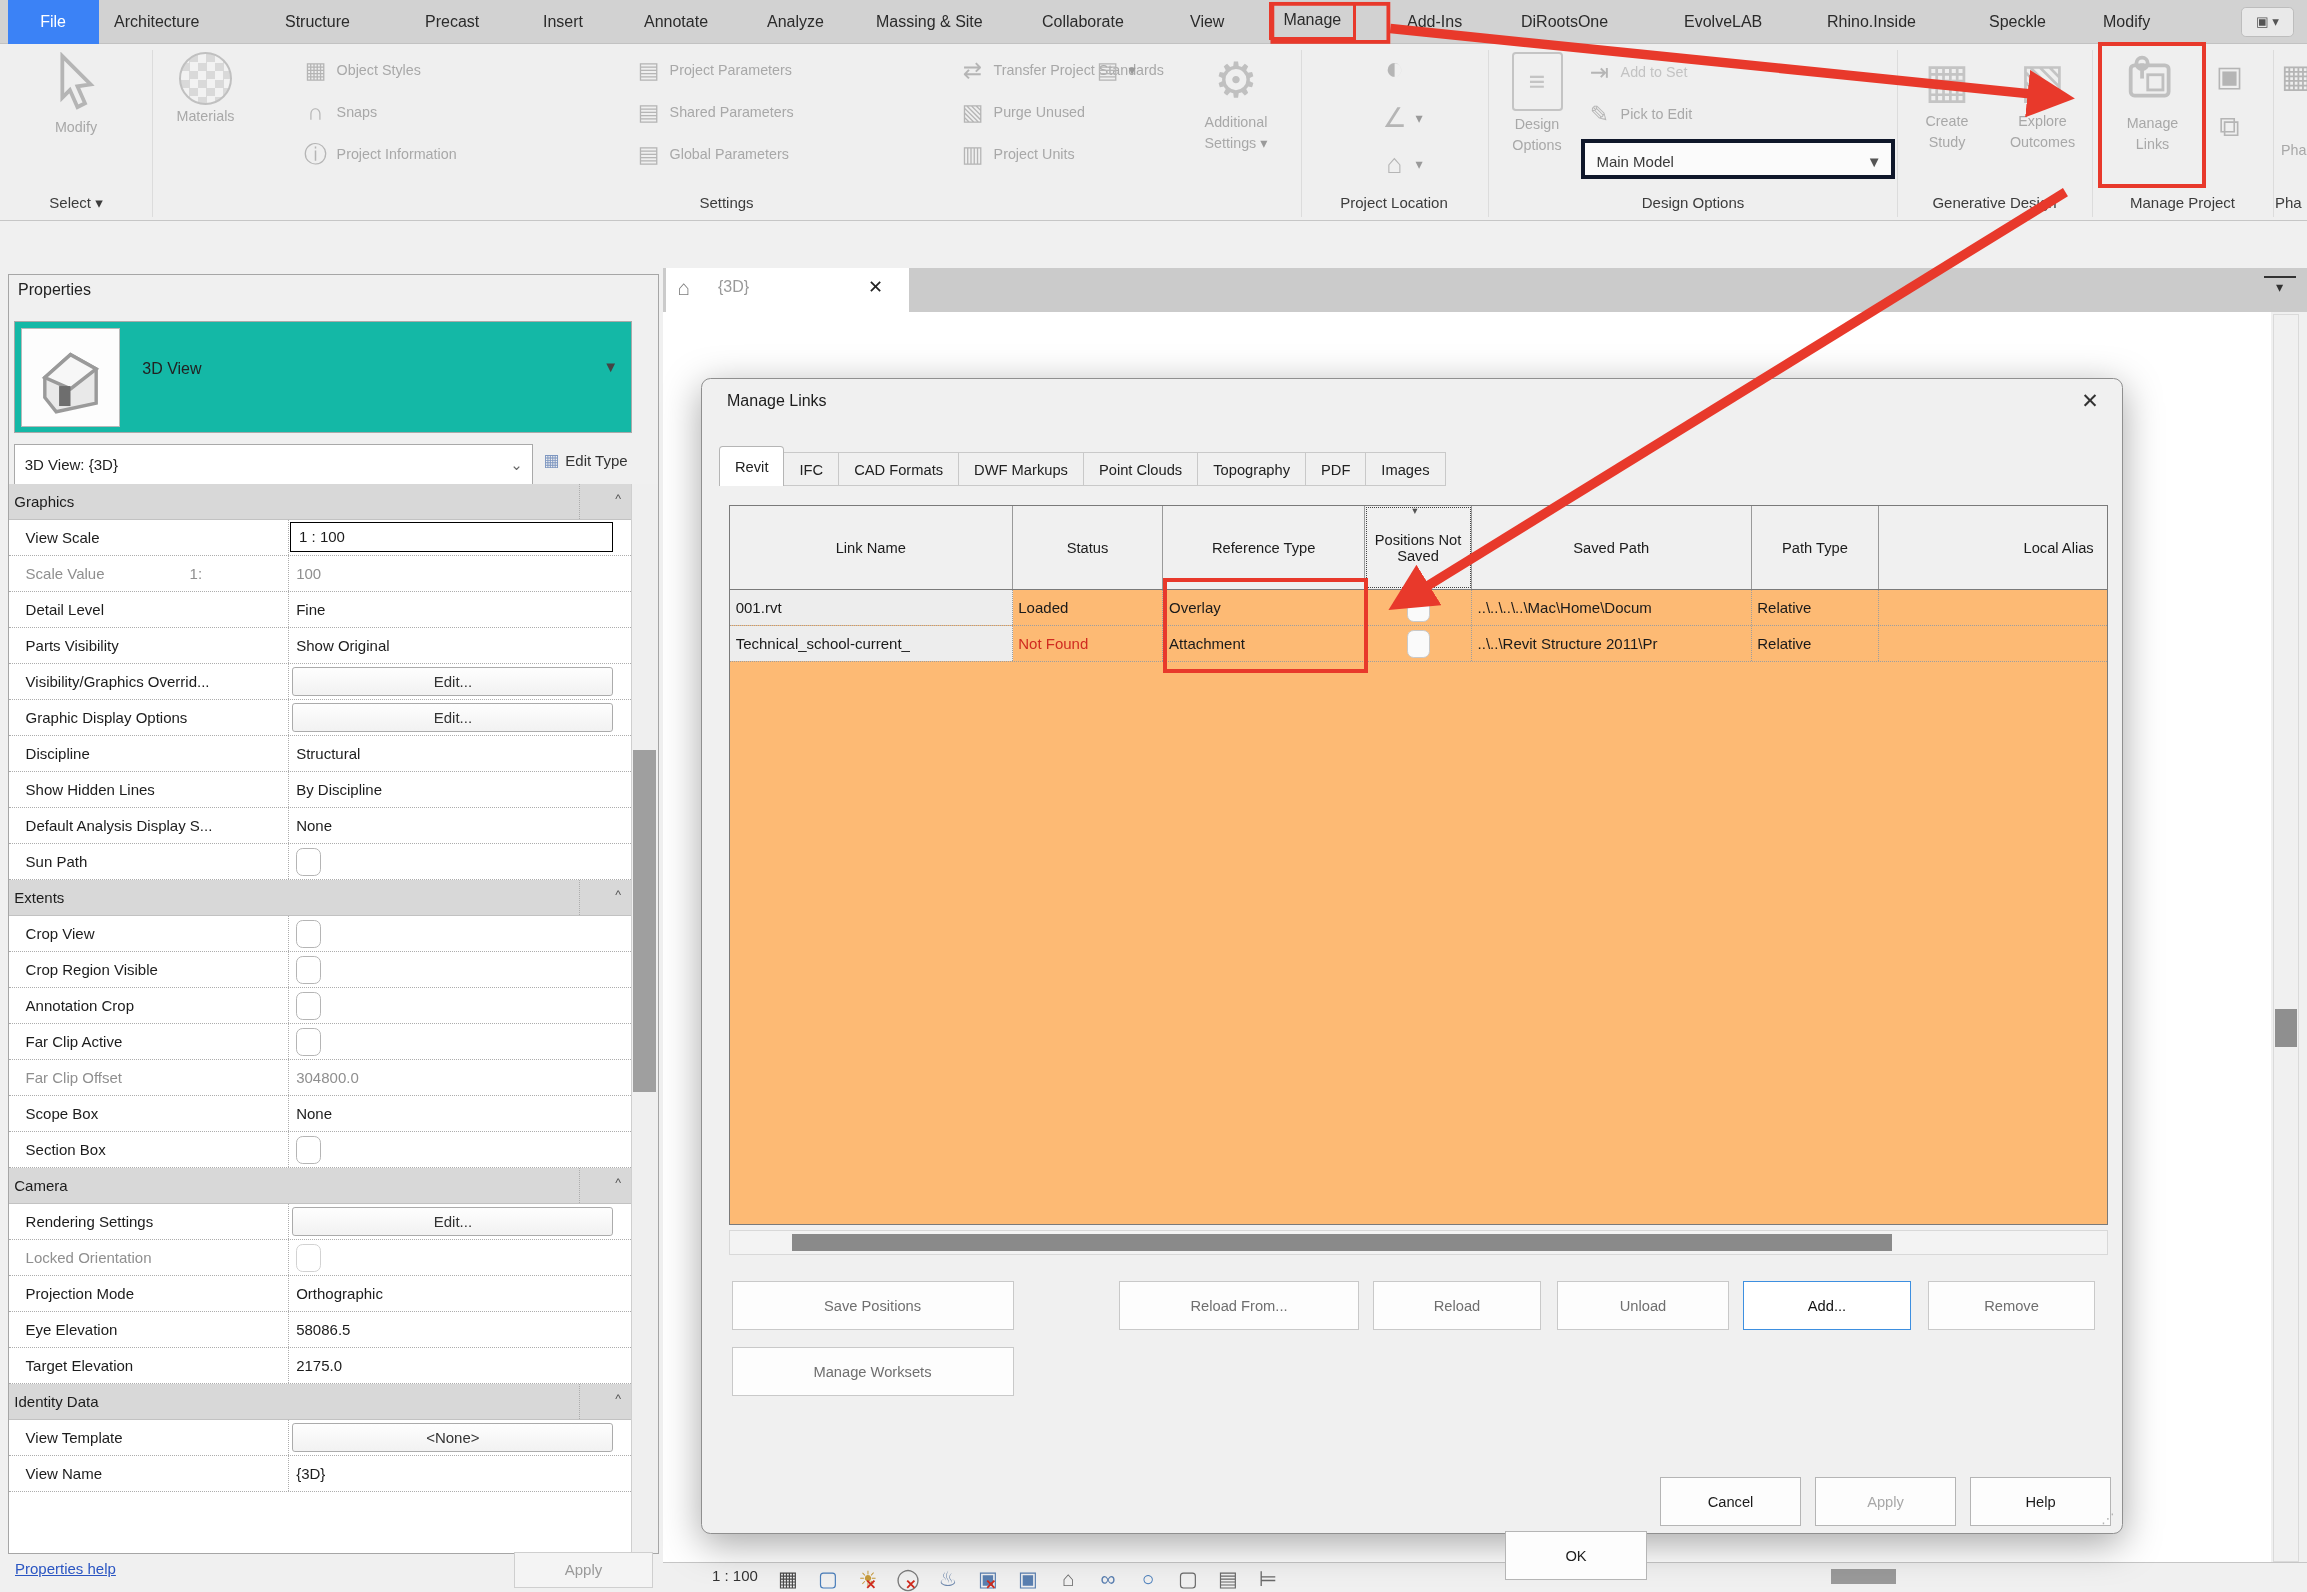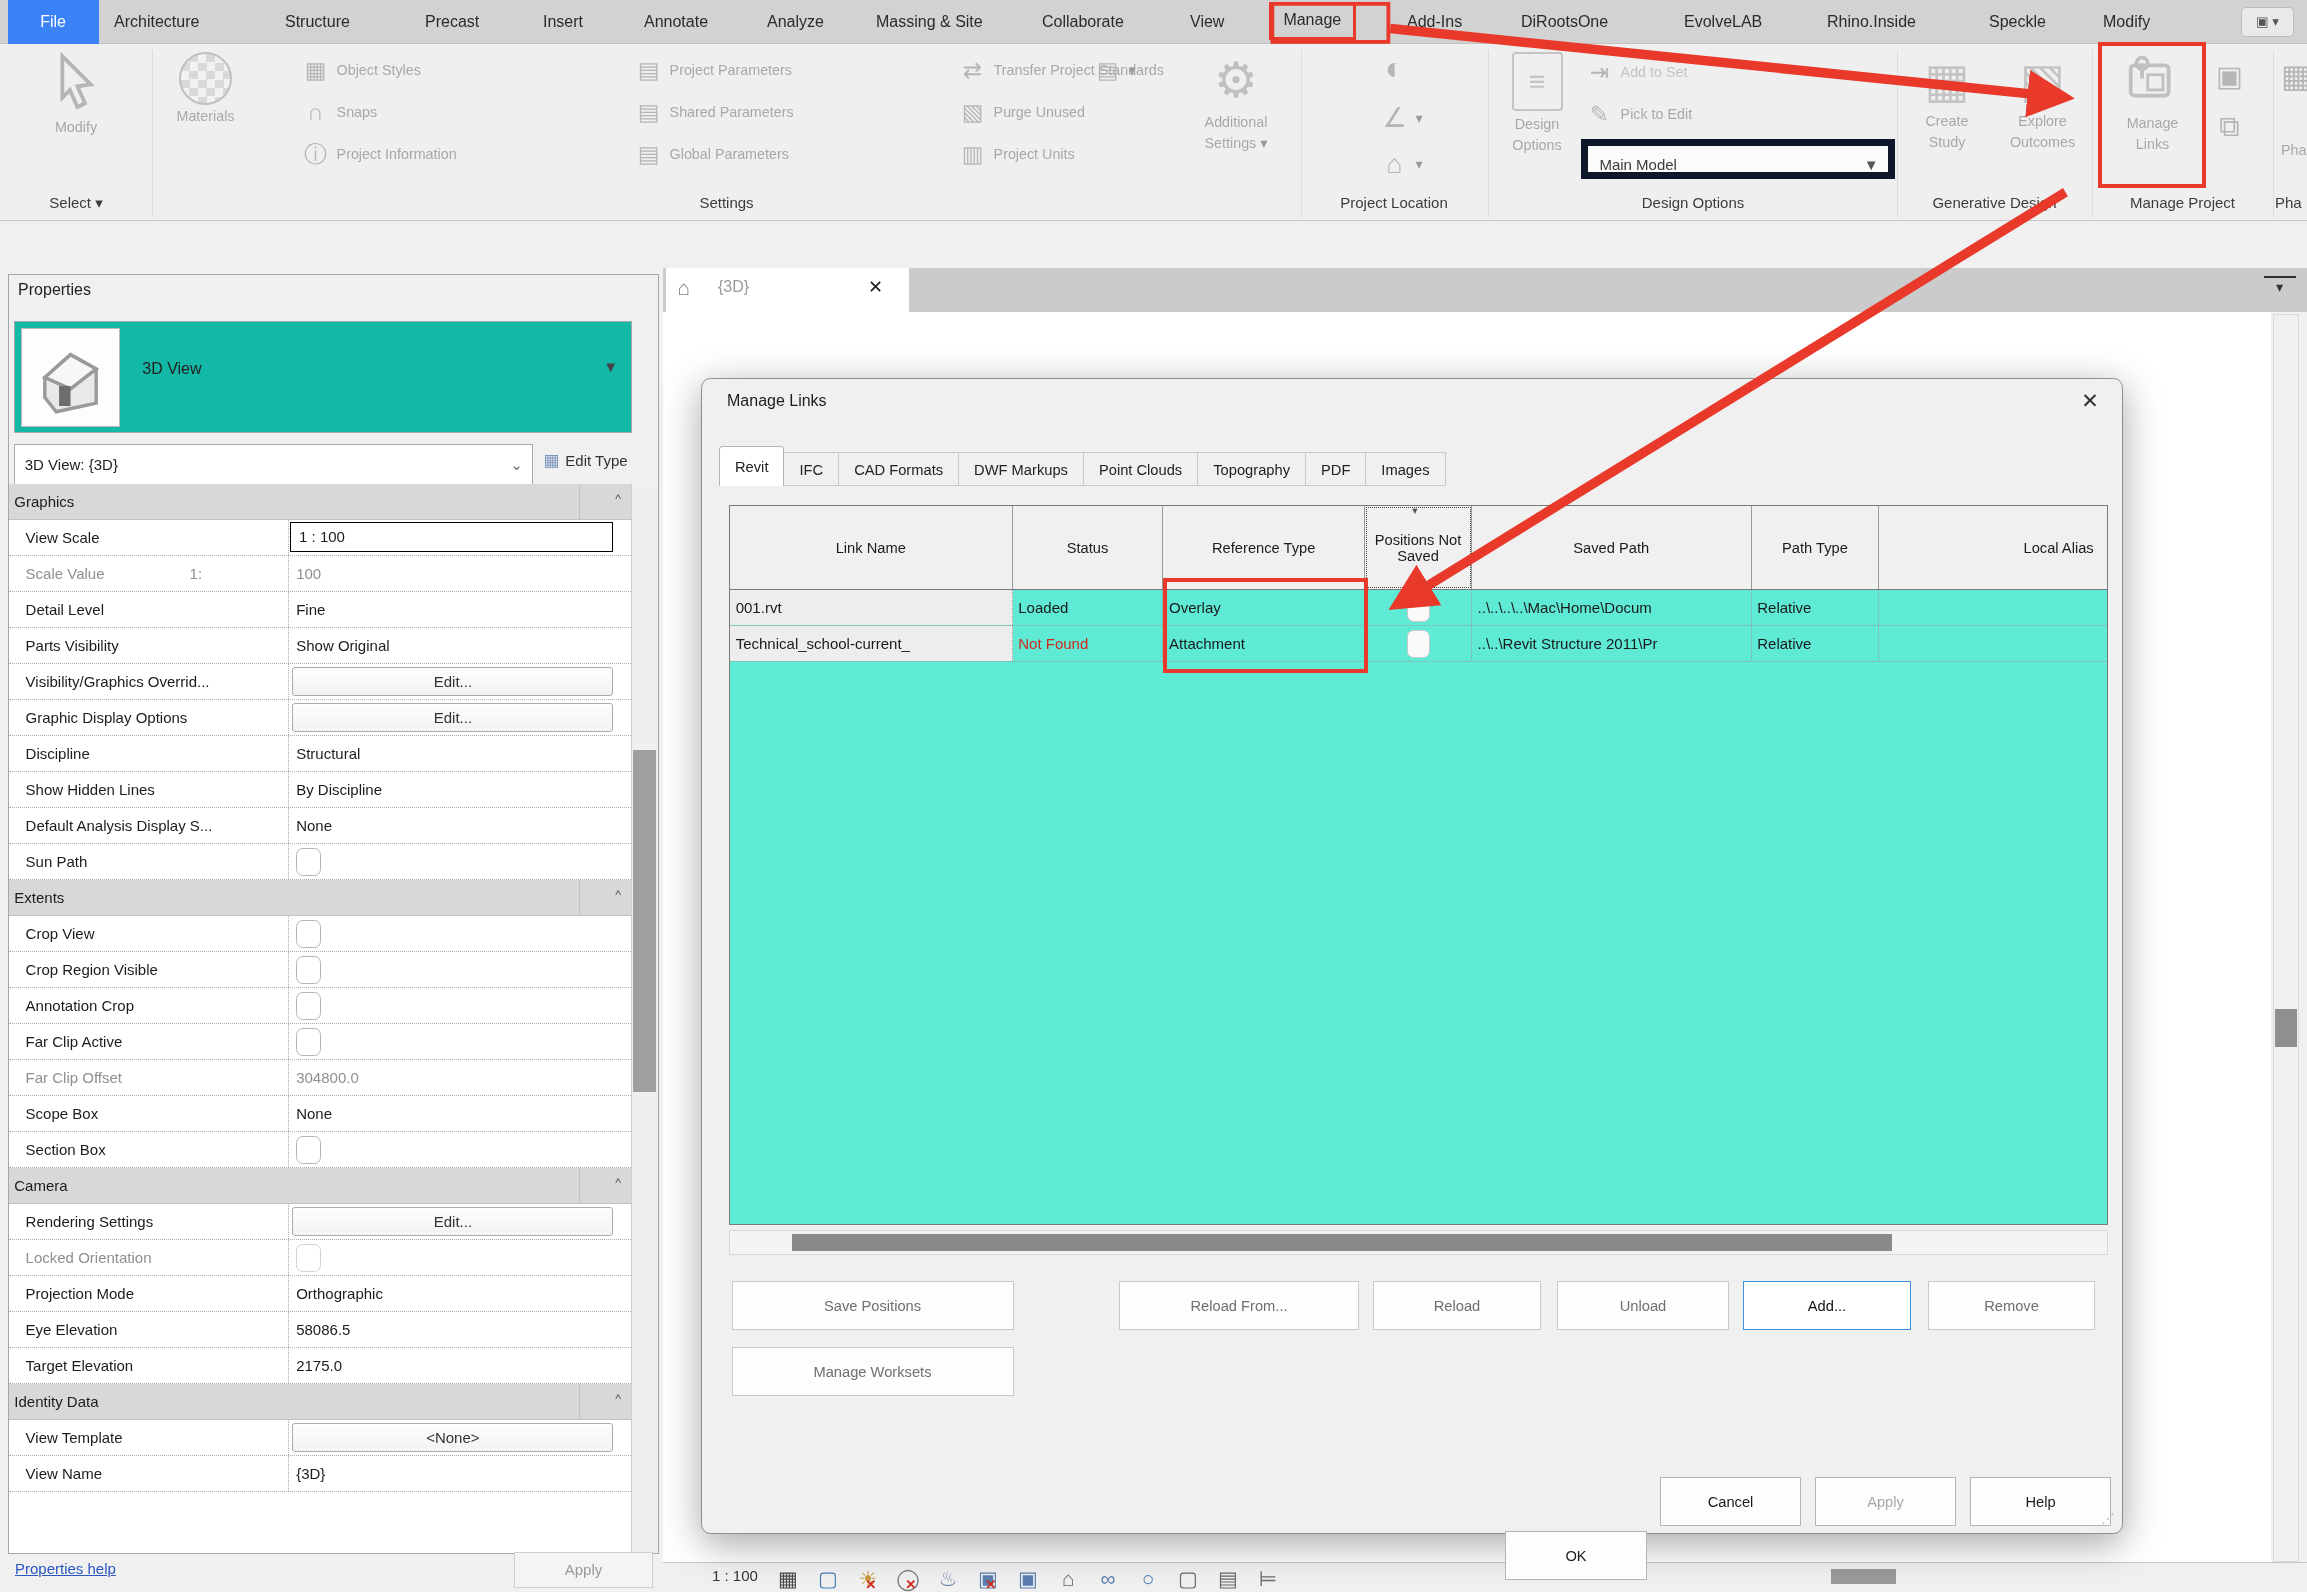--- a/index.html
+++ b/index.html
@@ -41,21 +41,21 @@
   #settings-grid .sitem:nth-child(1){left:302px; top:11.4px;}
   #settings-grid .sitem:nth-child(2){left:302px; top:53px;}
   #settings-grid .sitem:nth-child(3){left:302px; top:95px;}
   #settings-grid .sitem:nth-child(4){left:635px; top:11.4px;}
   #settings-grid .sitem:nth-child(5){left:635px; top:53px;}
   #settings-grid .sitem:nth-child(6){left:635px; top:95px;}
   #settings-grid .sitem:nth-child(7){left:959px; top:11.4px;}
   #settings-grid .sitem:nth-child(8){left:959px; top:53px;}
   #settings-grid .sitem:nth-child(9){left:959px; top:95px;}
   .two-line { line-height:21px; }
-  #main-model { position:absolute; left:1581px; top:95px; width:314px; height:40px; background:#fbfbfb; border:7px solid #0f172a; font-size:15px; color:#3a3a3a; line-height:38px; padding-left:11.4px; }
+  #main-model { position:absolute; left:1581px; top:95px; width:314px; height:40px; background:#fbfbfb; border:4px solid #0f172a; font-size:15px; color:#3a3a3a; line-height:38px; padding-left:11.4px; }
   #main-model .dd { position:absolute; right:9.5px; top:0; color:#555; }
   #ml-redbox { position:absolute; left:2098px; top:42px; width:108px; height:146px; border:4.8px solid #e8392b; z-index:45; }
 
   
   #left-bg { position:absolute; left:0; top:221px; width:663px; height:1341px; background:#f0f0f0; }
   #props { position:absolute; left:7.6px; top:274px; width:651px; height:1280px; background:#f0f0f0; border:1px solid #a6a6a6; overflow:hidden; }
   #props-title { position:absolute; left:9.5px; top:5.7px; font-size:16px; color:#222; }
   #type-sel { position:absolute; left:5.7px; top:46px; width:618px; height:112px; background:#14b8a6; border:1px solid #a9a9a9; }
   #type-thumb { position:absolute; left:5.7px; top:5.7px; width:99px; height:99px; border:1px solid #b9b9b9; background:#fdfdfd; }
   #type-label { position:absolute; left:127px; top:38px; font-size:16px; color:#222; }
@@ -103,21 +103,21 @@
   .sicon .ovl { position:absolute; left:13.3px; top:5.7px; font-size:13.3px; color:#cf2a1d; font-weight:bold; }
 
   
   #dialog { position:absolute; left:701px; top:378px; width:1422px; height:1156px; background:#f0f0f0; border:1px solid #8f8f8f; border-radius:9.5px; box-shadow:0 9.5px 38px rgba(0,0,0,.35); z-index:20; }
   #dlg-title { position:absolute; left:25px; top:13.3px; font-size:16px; color:#1c1c1c; }
   #dlg-close { position:absolute; left:1372px; top:9.5px; font-size:21px; color:#333; width:32px; text-align:center; }
   #dlg-tabs { position:absolute; left:17px; top:67px; display:flex; align-items:flex-end; }
   .dtab { height:34px; line-height:34px; padding:0 15px; font-size:14.7px; color:#222; background:#f0f0f0; border:1px solid #c9c9c9; border-left:none; white-space:nowrap; }
   .dtab:first-child { border-left:1px solid #c9c9c9; }
   .dtab.sel { background:#fff; height:40px; line-height:40px; border:1px solid #b5b5b5; border-bottom:none; border-radius:3.8px 3.8px 0 0; position:relative; z-index:2; }
-  #dlg-table { position:absolute; left:27px; top:126px; width:1379px; height:720px; background:#5eead4; border:1px solid #7a7a7a; }
+  #dlg-table { position:absolute; left:27px; top:126px; width:1379px; height:720px; background:#fdba74; border:1px solid #7a7a7a; }
   #thead { display:flex; height:84px; border-bottom:1px solid #7a7a7a; }
   .th { background:#f0f0f0; border-right:1px solid #9a9a9a; font-size:14.7px; color:#1c1c1c; display:flex; align-items:center; justify-content:center; text-align:center; padding:0 7.6px; position:relative; }
   .th:nth-child(1){width:283px;} .th:nth-child(2){width:151px;} .th:nth-child(3){width:202px;}
   .th:nth-child(4){width:107px; outline:1px dotted #444; outline-offset:-2.9px;}
   .th:nth-child(4)::before{content:"▾"; position:absolute; top:-1.9px; left:50%; margin-left:-5.7px; font-size:10.5px; color:#555;}
   .th:nth-child(5){width:280px;} .th:nth-child(6){width:128px;}
   .th:nth-child(7){width:228px; border-right:none; justify-content:flex-end; padding-right:13.3px;}
   .trow { display:flex; height:36px; border-bottom:1px dotted #9e9e9e; font-size:15px; color:#1a1a1a; }
   .td { border-right:1px dotted #9e9e9e; line-height:35px; padding:0 5.7px; white-space:nowrap; overflow:hidden; }
   .td.c0 { width:283px; background:#ededed; }

